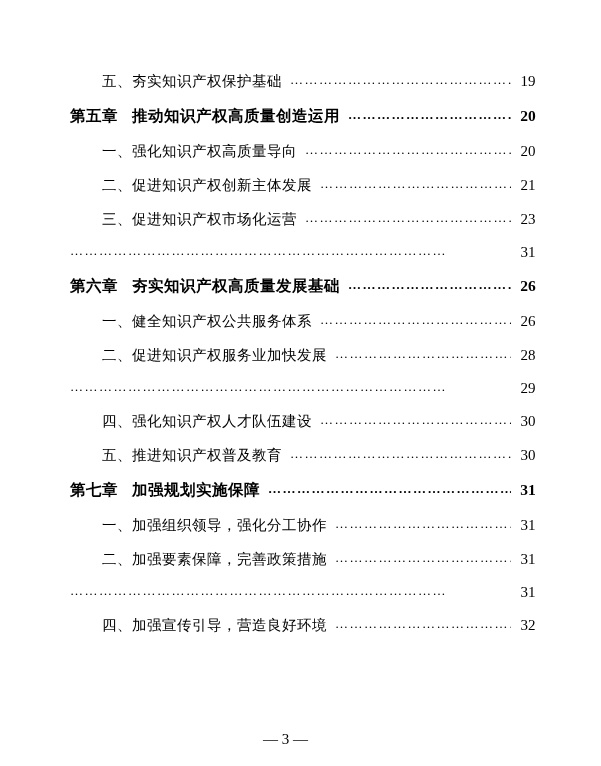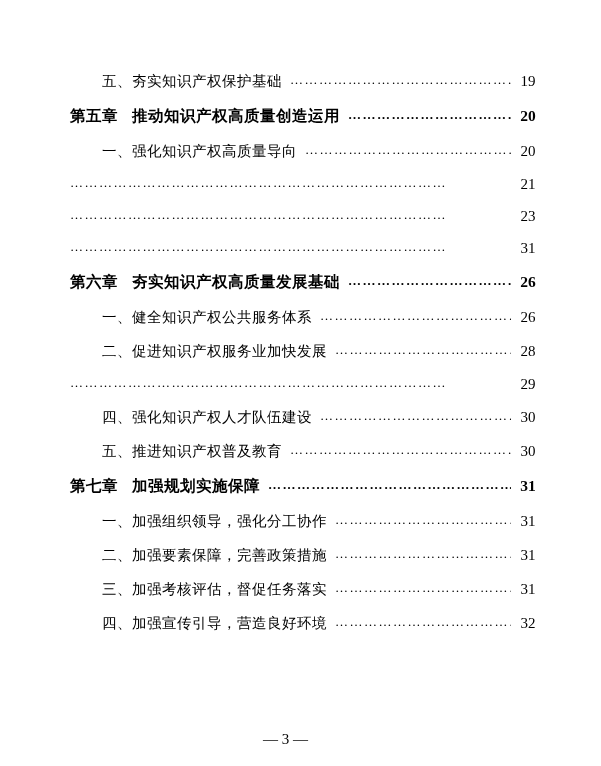--- a/index.html
+++ b/index.html
@@ -113,26 +113,28 @@
         <div class="pageno">20</div>
       </div>
       <div class="toc-row level-2">
         <div class="lead">一、强化知识产权高质量导向</div>
         <div class="dots">
           <span>……………………………………………………………………</span>
         </div>
         <div class="pageno">20</div>
       </div>
       <div class="toc-row level-2">
+        <div class="lead">二、促进知识产权创新主体发展</div>
         <div class="dots">
           <span>……………………………………………………………………</span>
         </div>
         <div class="pageno">21</div>
       </div>
       <div class="toc-row level-2">
+        <div class="lead">三、促进知识产权市场化运营</div>
         <div class="dots">
           <span>……………………………………………………………………</span>
         </div>
         <div class="pageno">23</div>
       </div>
       <div class="toc-row level-2">
         <div class="dots">
           <span>……………………………………………………………………</span>
         </div>
         <div class="pageno">31</div>
@@ -193,21 +195,20 @@
         <div class="pageno">31</div>
       </div>
       <div class="toc-row level-2">
         <div class="lead">二、加强要素保障，完善政策措施</div>
         <div class="dots">
           <span>……………………………………………………………………</span>
         </div>
         <div class="pageno">31</div>
       </div>
       <div class="toc-row level-2">
-        <div class="lead">三、加强考核评估，督促任务落实</div>
         <div class="dots">
           <span>……………………………………………………………………</span>
         </div>
         <div class="pageno">31</div>
       </div>
       <div class="toc-row level-2">
         <div class="lead">四、加强宣传引导，营造良好环境</div>
         <div class="dots">
           <span>……………………………………………………………………</span>
         </div>

